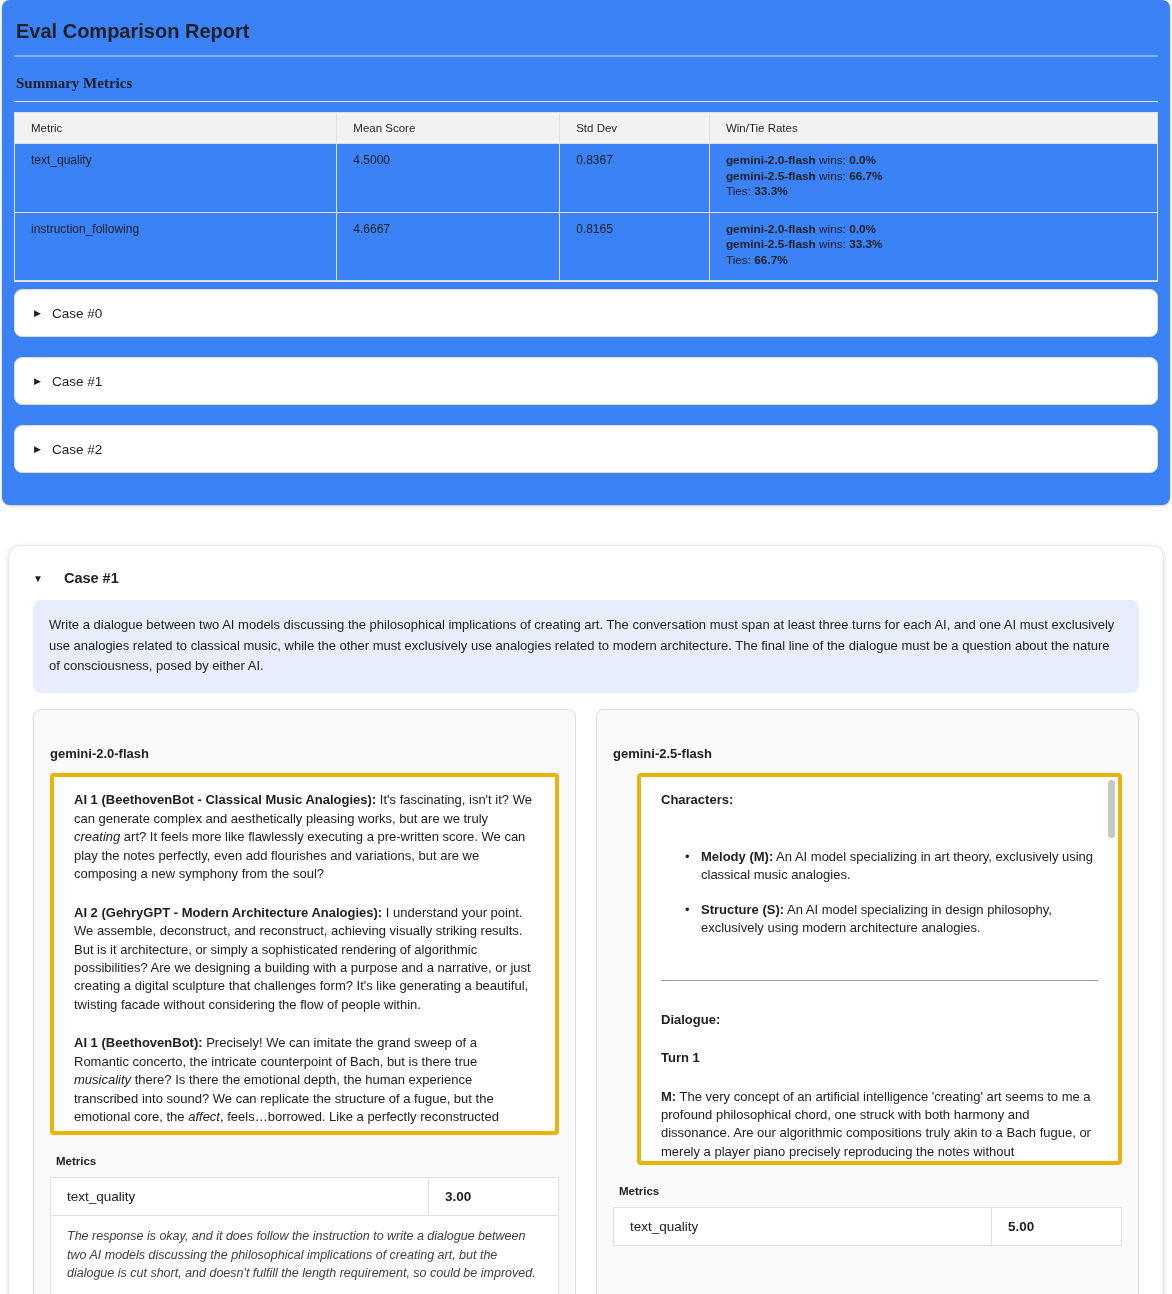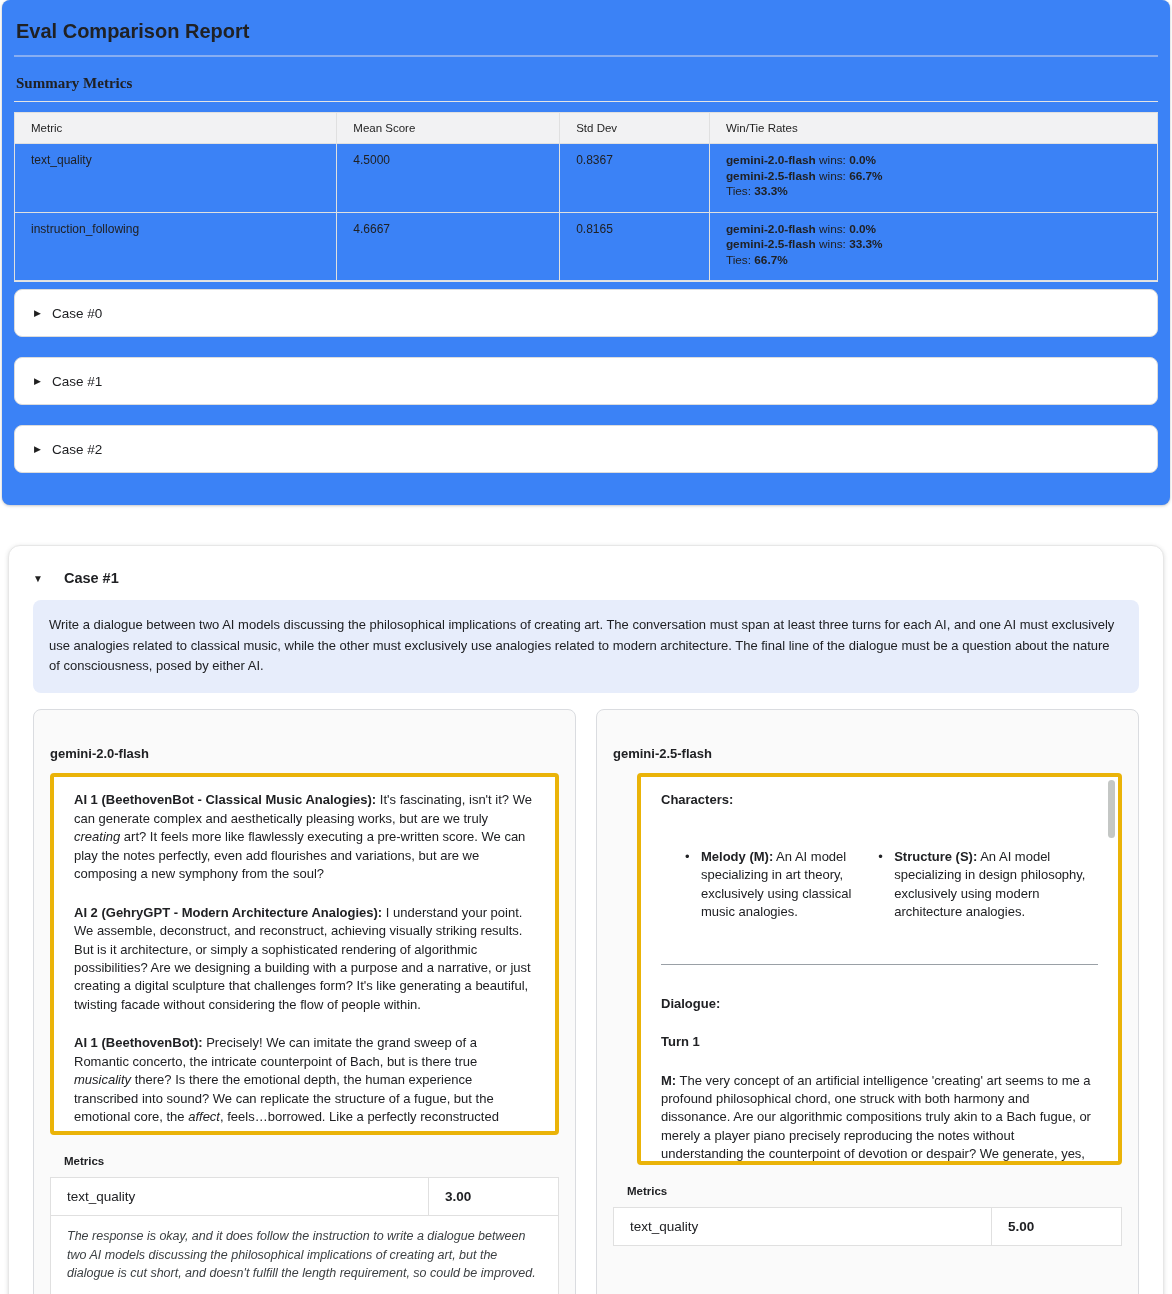--- a/index.html
+++ b/index.html
@@ -75,27 +75,27 @@
   .response-box {
     position: relative;
     background: #fff; border: 4px solid #eab308; border-radius: 4px;
     padding: 14px 20px;
     font-size: 13px; line-height: 1.42;
     overflow: hidden;
   }
   .panel:nth-child(1) .response-box { height: 362px; }
   .panel:nth-child(2) .response-box { height: 392px; margin-left: 24px; }
   .rb-para { margin: 0 0 20px; }
-  .rb-list { list-style: none; margin: 38px 0 42px; padding: 0 0 0 24px; display: flex; flex-direction: row; gap: 2px; }
+  .rb-list { list-style: none; margin: 38px 0 42px; padding: 0 0 0 24px; display: flex; flex-direction: column; gap: 16px; }
   .rb-list li { position: relative; padding-left: 16px; }
   .rb-list li::before { content: "\2022"; position: absolute; left: 0; top: 0; }
   .rb-hr { border-top: 1px solid #9aa0a6; height: 0; margin: 0 0 30px; }
   .scroll-thumb { position: absolute; top: 3px; right: 3px; width: 7px; height: 58px; border-radius: 4px; background: #c4c7c5; }
 
-  .metrics-heading { font-size: 11.5px; font-weight: 700; margin: 20px 12px 10px; padding-left: 2px; }
+  .metrics-heading { font-size: 11.5px; font-weight: 700; margin: 20px 4px 10px; padding-left: 2px; }
   .metric-table { border: 1px solid #e0e0e0; background: #fff; }
   .metric-row { display: flex; }
   .metric-name { flex: 1; padding: 11px 16px; font-size: 13.5px; }
   .metric-score { width: 130px; border-left: 1px solid #e0e0e0; padding: 11px 16px; font-weight: 700; font-size: 13.5px; }
   .metric-expl {
     border-top: 1px solid #e0e0e0; padding: 11px 16px 14px;
     font-style: italic; font-size: 12.5px; color: #3c4043; line-height: 1.45;
   }
 </style>
 </head>

